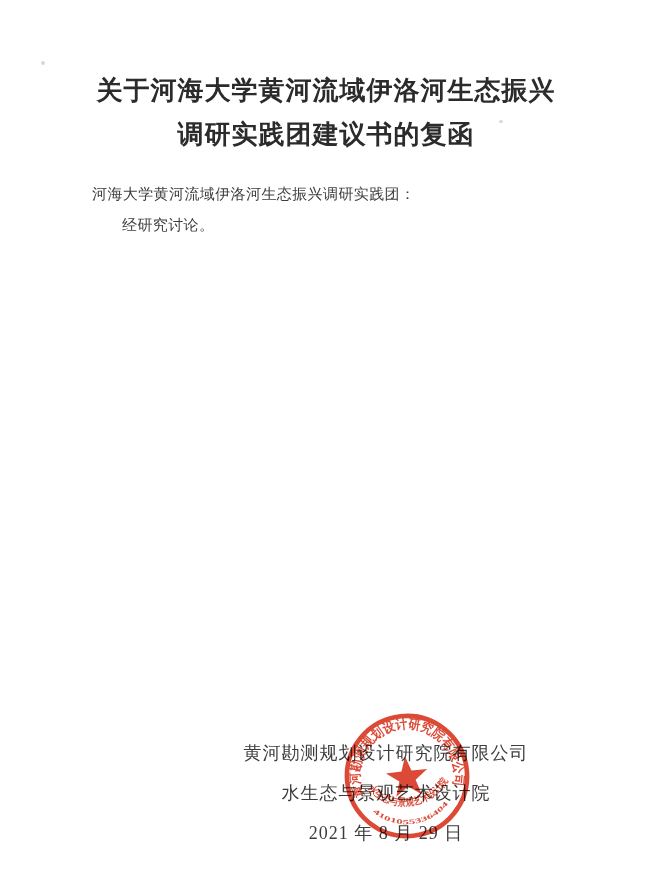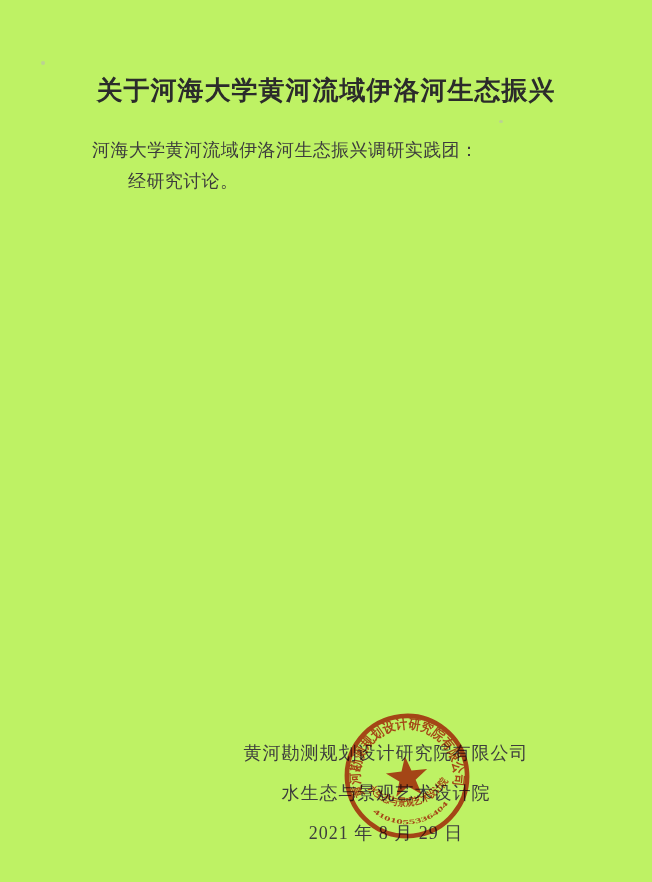--- a/index.html
+++ b/index.html
@@ -1,39 +1,39 @@
 <!DOCTYPE html>
 <html><head>
 <meta charset="utf-8">
 <style>
   html,body{margin:0;padding:0;background:#e8e8e8;}
   .page{
     position:relative;
     width:652px;height:882px;
     margin:0 auto;
-    background:#bef264;
+    background:#ffffff;
     font-family:"Liberation Serif","DejaVu Serif",serif;
     color:#383838;
     overflow:hidden;
   }
   .title{
     padding-top:69px;
     margin:0;
     text-align:center;
     font-size:26px;
     line-height:44px;
     font-weight:700;
     letter-spacing:1px;
     color:#2b2b2b;
   }
   .title span{display:block;}
   .body{
     margin-top:22px;
     padding:0 86px 0 92px;
-    font-size:18px;
+    font-size:15px;
     line-height:31px;
     letter-spacing:0.4px;
     text-align:justify;
     color:#3d3d3d;
   }
   .body p{margin:0;text-indent:2em;}
   .body p.salutation{text-indent:0;}
   .signature{
     position:absolute;
     left:236px;top:733px;
@@ -64,20 +64,21 @@
   .speck-1{left:41px;top:61px;width:4px;height:4px;}
   .speck-2{left:499px;top:120px;width:4px;height:3px;}
 </style>
 </head>
 <body>
 
 <div class="page">
 
   <h1 class="title">
     <span>关于河海大学黄河流域伊洛河生态振兴</span>
+    <span>调研实践团建议书的复函</span>
   </h1>
 
   <div class="body">
     <p class="salutation">河海大学黄河流域伊洛河生态振兴调研实践团：</p>
     <p>经研究讨论。</p>
   </div>
 
   <div class="signature">
     <div>黄河勘测规划设计研究院有限公司</div>
     <div>水生态与景观艺术设计院</div>

